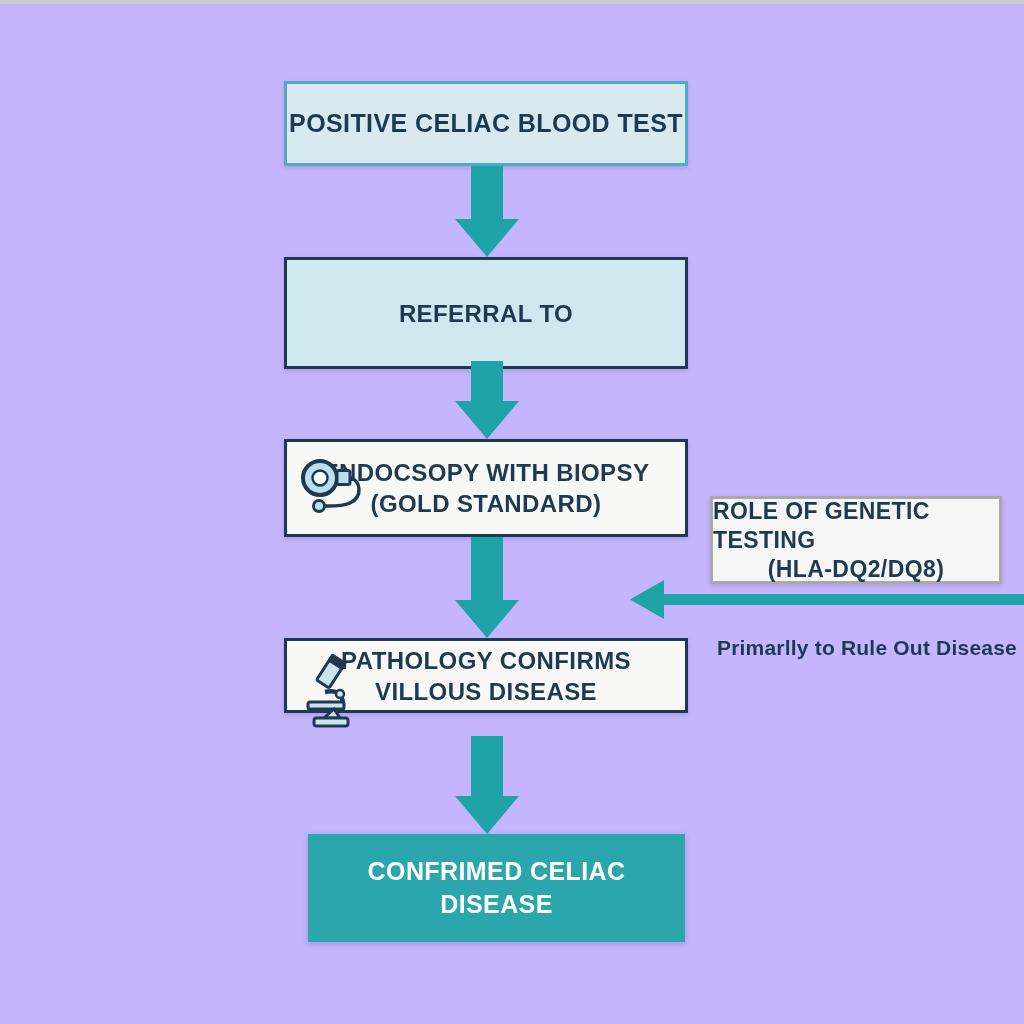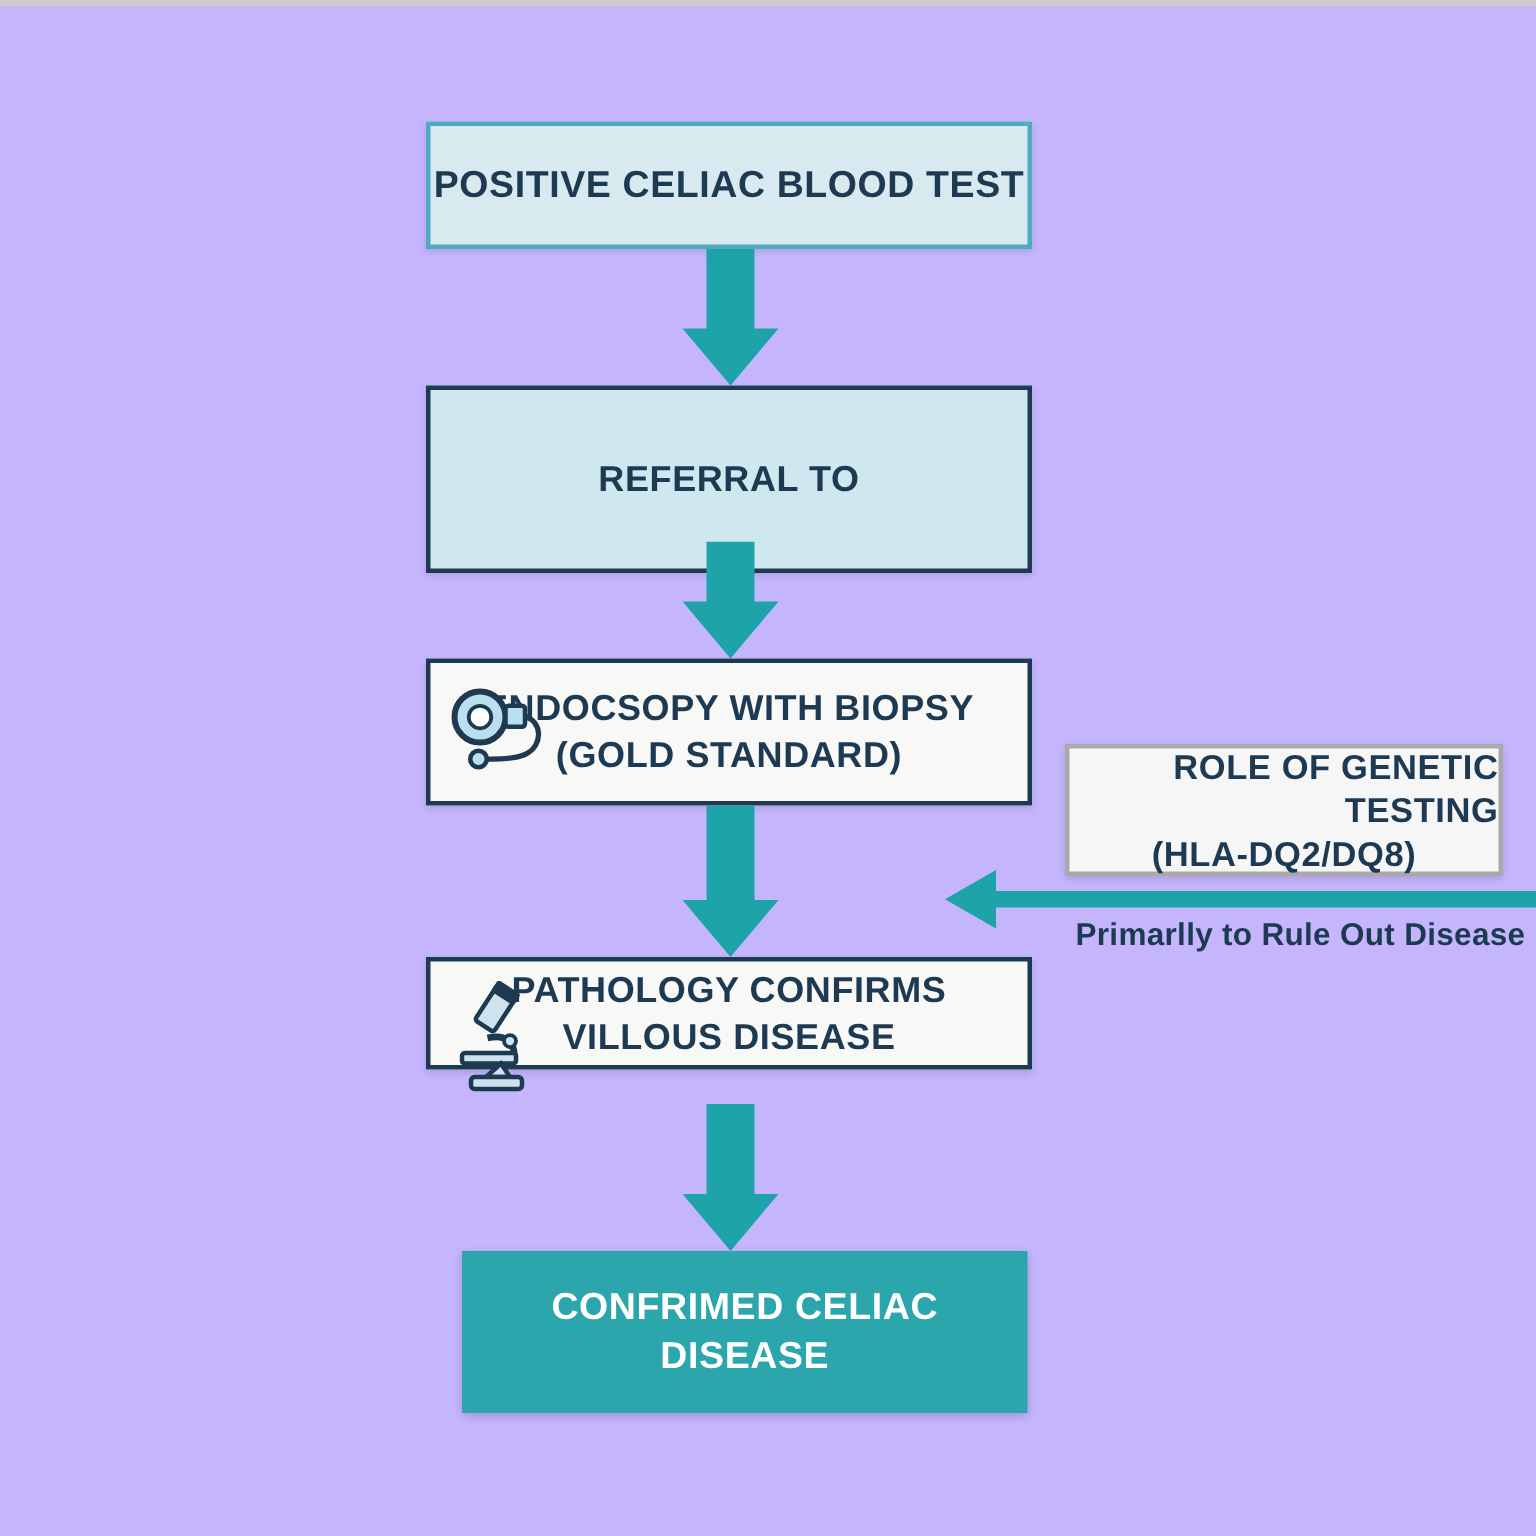--- a/index.html
+++ b/index.html
@@ -32,21 +32,21 @@
     letter-spacing:.4px;
     box-shadow:0 2px 5px rgba(0,0,0,.13);
   }
   .box .line{display:block;}
   .v-teal-outline{
     left:284px;top:77px;width:404px;height:85px;
     background:#d8eaf0;border:3px solid #4fabc4;
     font-size:25px;
   }
   .v-blue{
-    left:284px;top:253px;width:404px;height:125px;
+    left:284px;top:253px;width:404px;height:112px;
     background:#cfe7ef;border:3px solid var(--navy);
     font-size:24px;line-height:31px;align-items:center;
   }
   .v-white-endo{
     left:284px;top:435px;width:404px;height:98px;
     background:#f8f8f7;border:3px solid var(--navy);
     font-size:24px;line-height:31px;
   }
   .v-white-path{
     left:284px;top:634px;width:404px;height:75px;
@@ -58,27 +58,27 @@
     background:var(--teal-box);border:none;
     color:#ffffff;font-size:25px;line-height:33px;
     box-shadow:0 2px 6px rgba(0,0,0,.18);
   }
   .side-box{
     position:absolute;
     left:710px;top:492px;width:292px;height:88px;
     box-sizing:border-box;
     background:#f6f6f6;border:3px solid #a9a9a9;
     display:flex;flex-direction:column;justify-content:center;align-items:center;
-    text-align:right;font-weight:700;color:var(--navy);
+    text-align:left;font-weight:700;color:var(--navy);
     font-size:23px;line-height:29px;letter-spacing:.4px;
     box-shadow:0 2px 5px rgba(0,0,0,.13);
   }
   .caption{
     position:absolute;
-    left:717px;top:608px;width:300px;
+    left:717px;top:632px;width:300px;
     color:var(--navy);
     font-weight:700;
     font-size:21px;
     letter-spacing:.2px;
   }
   .arrow{position:absolute;}
   .arrow svg{display:block;}
   .icon{position:absolute;}
 </style>
 </head>

